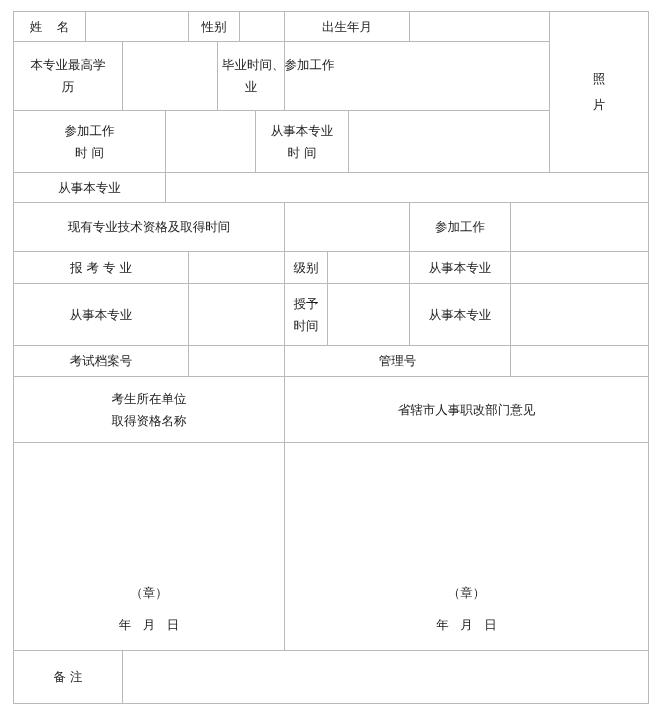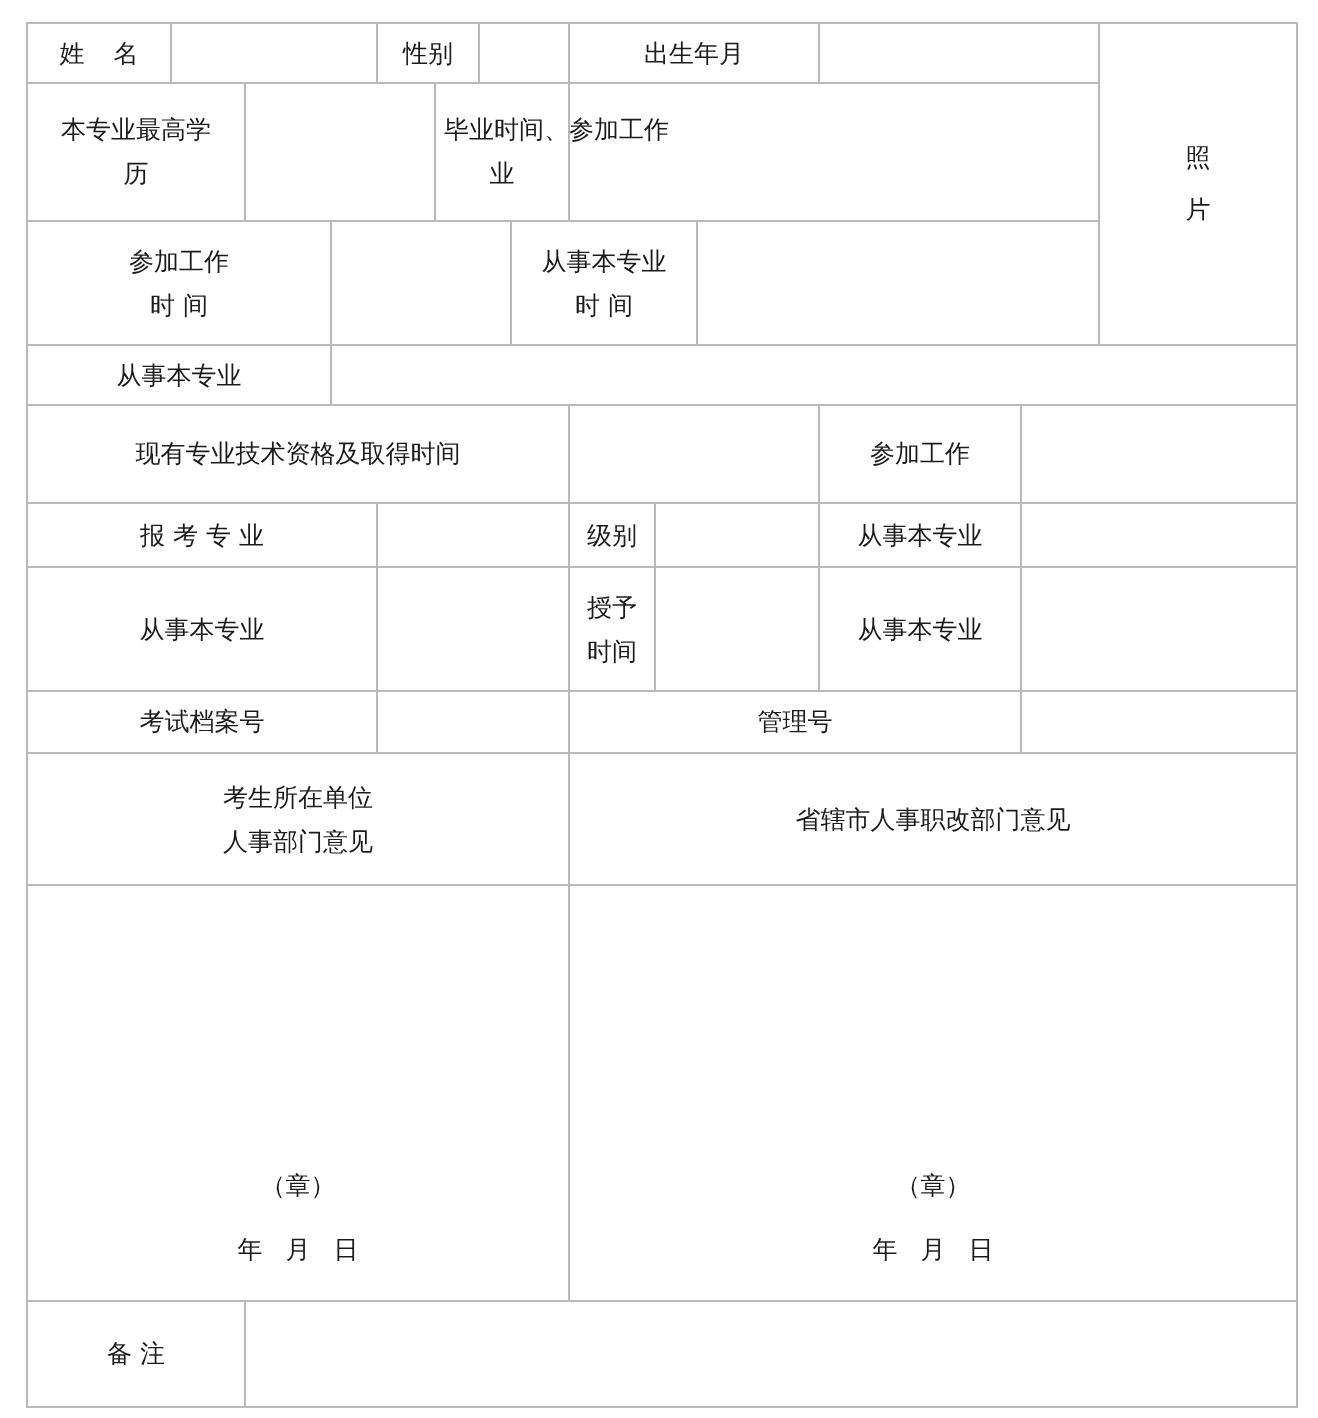--- a/index.html
+++ b/index.html
@@ -177,21 +177,21 @@
       <td colspan="4"><span>考试档案号</span></td>
       <td colspan="4" class="blank"></td>
       <td colspan="5"><span>管理号</span></td>
       <td colspan="2" class="blank"></td>
     </tr>
 
     <tr style="height:66px">
       <td colspan="8" class="opinion-head">
         <span class="stack">
           <span class="ln">考生所在单位</span>
-          <span class="ln">人事部门意见</span>
+          <span class="ln">取得资格名称</span>
         </span>
       </td>
       <td colspan="7"><span>省辖市人事职改部门意见</span></td>
     </tr>
 
     <tr style="height:208px">
       <td colspan="8">
         <div class="sign-area">
           <div class="sign-inner">
             <span class="seal">（章）</span>

